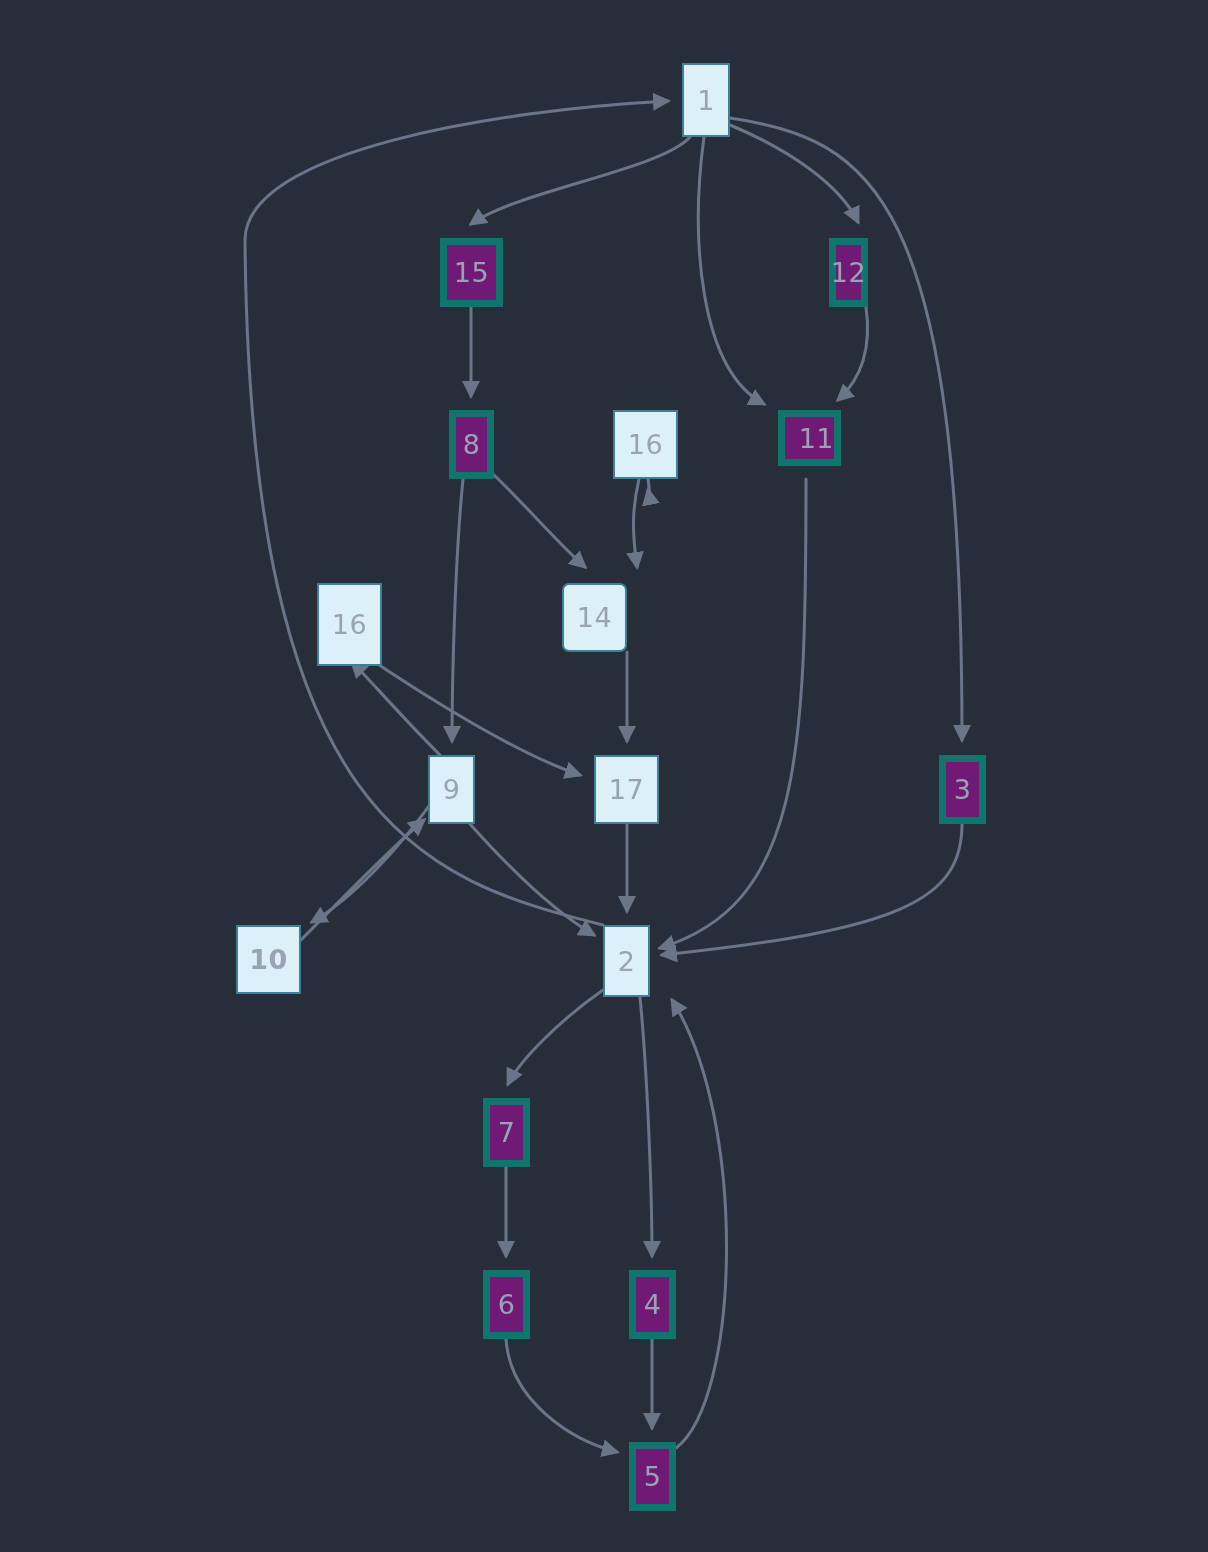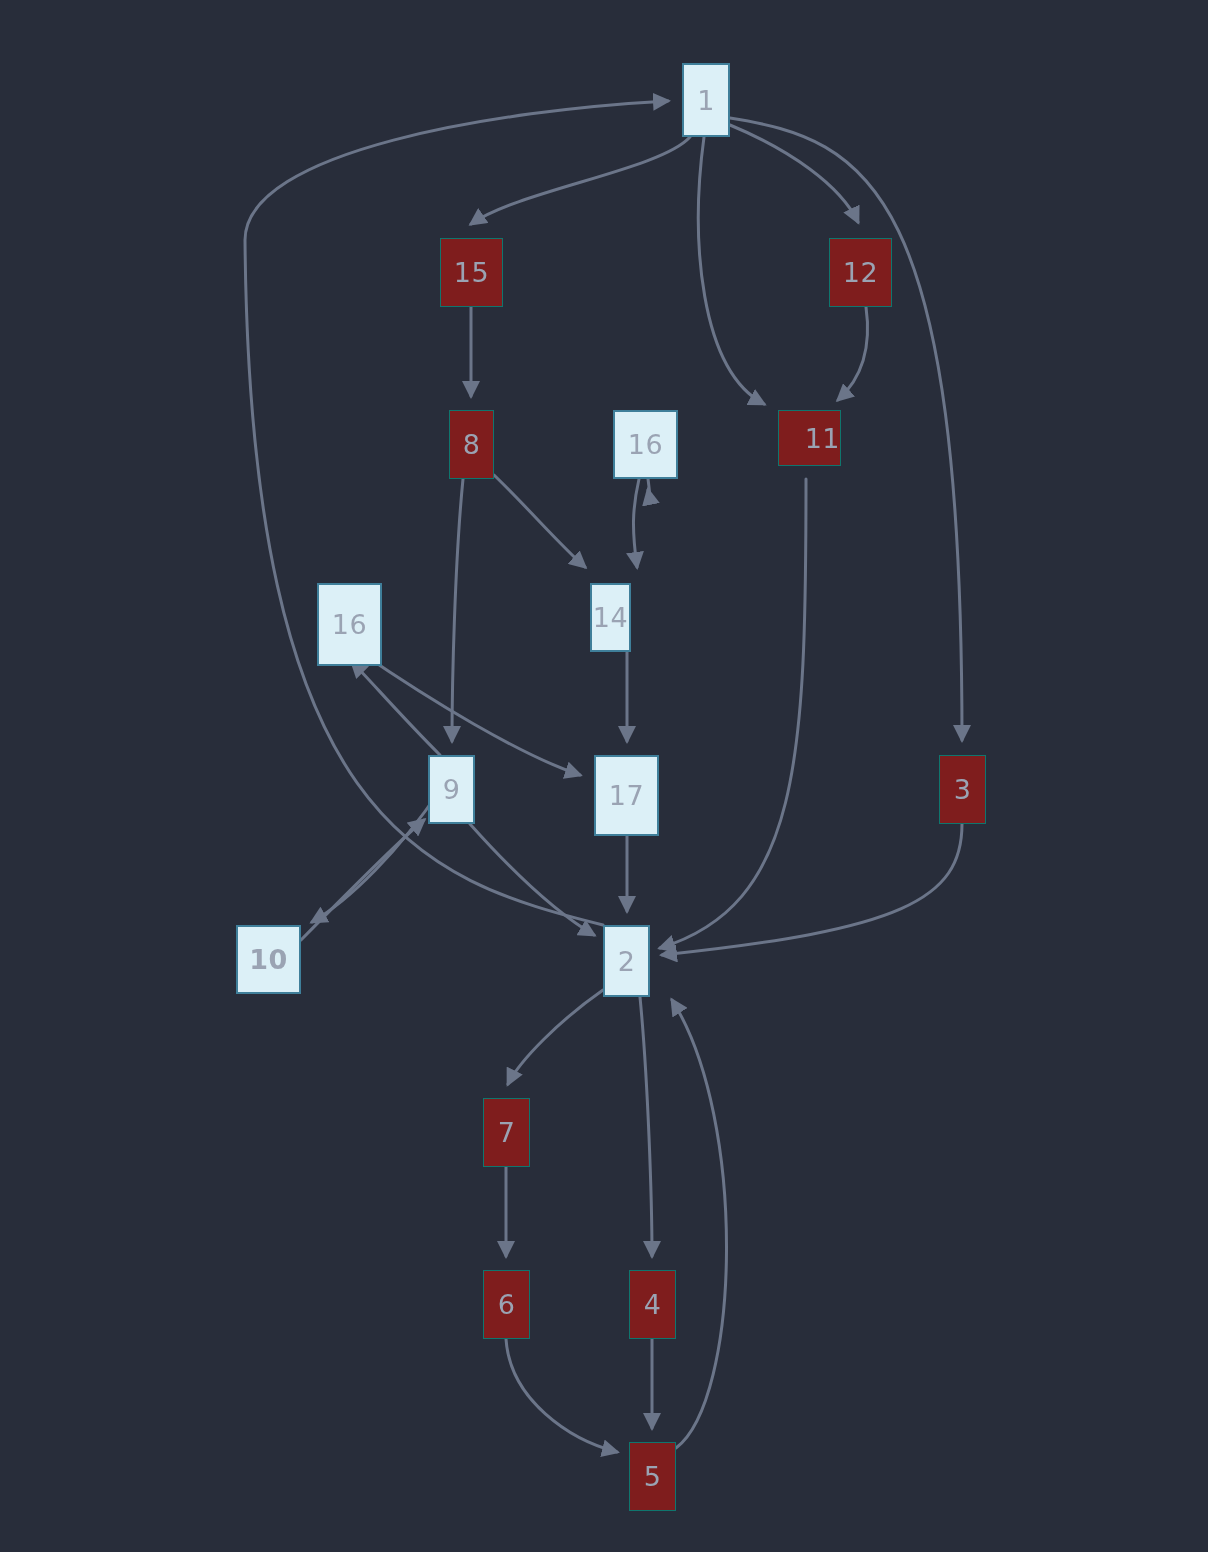--- a/index.html
+++ b/index.html
@@ -32,22 +32,22 @@
     display: flex;
     align-items: center;
     justify-content: center;
     font-size: 27px;
     line-height: 1;
     color: #9aa3b3;
     letter-spacing: 0.5px;
     z-index: 5;
   }
   .node.plain {
-    background: #7f1d1d;
-    border: 1px solid #0f766e;
+    background: #701a75;
+    border: 7px solid #0f766e;
     color: #9aa3b3;
   }
   .node.highlight {
     background: #dcf0f7;
     border: 2px solid #3f7f9a;
     color: #9aa3b3;
   }
 </style>
 </head>
 <body>
@@ -88,42 +88,42 @@
         <path d="M 676,1448 C 740,1400 748,1120 672,1000" fill="none" stroke="#6b7589" stroke-width="3" stroke-linecap="round" marker-end="url(#arrowhead)"></path>
       </g>
   </svg>
   <div id="nodes-group">
       <div class="node highlight" style="left: 682px; top: 63px; width: 48px; height: 74px;">
         <span>1</span>
       </div>
       <div class="node plain" style="left: 440px; top: 238px; width: 63px; height: 69px;">
         <span>15</span>
       </div>
-      <div class="node plain" style="left: 829px; top: 238px; width: 63px; height: 69px;">
+      <div class="node plain" style="left: 829px; top: 238px; width: 39px; height: 69px;">
         <span>12</span>
       </div>
       <div class="node plain" style="left: 449px; top: 410px; width: 45px; height: 69px;">
         <span>8</span>
       </div>
       <div class="node highlight" style="left: 613px; top: 410px; width: 65px; height: 69px;">
         <span>16</span>
       </div>
       <div class="node plain" style="left: 778px; top: 410px; width: 63px; height: 56px; justify-content: flex-end;">
         <span>11</span>
       </div>
       <div class="node highlight" style="left: 317px; top: 583px; width: 65px; height: 83px;">
         <span>16</span>
       </div>
-      <div class="node highlight" style="left: 590px; top: 583px; width: 41px; height: 69px;">
+      <div class="node highlight" style="left: 562px; top: 583px; width: 65px; height: 69px; border-radius: 7px;">
         <span>14</span>
       </div>
       <div class="node highlight" style="left: 428px; top: 755px; width: 47px; height: 69px;">
         <span>9</span>
       </div>
-      <div class="node highlight" style="left: 594px; top: 755px; width: 65px; height: 81px;">
+      <div class="node highlight" style="left: 594px; top: 755px; width: 65px; height: 69px;">
         <span>17</span>
       </div>
       <div class="node plain" style="left: 939px; top: 755px; width: 47px; height: 69px;">
         <span>3</span>
       </div>
       <div class="node highlight" style="left: 236px; top: 925px; width: 65px; height: 69px; font-weight: bold;">
         <span>10</span>
       </div>
       <div class="node highlight" style="left: 603px; top: 925px; width: 47px; height: 72px;">
         <span>2</span>

